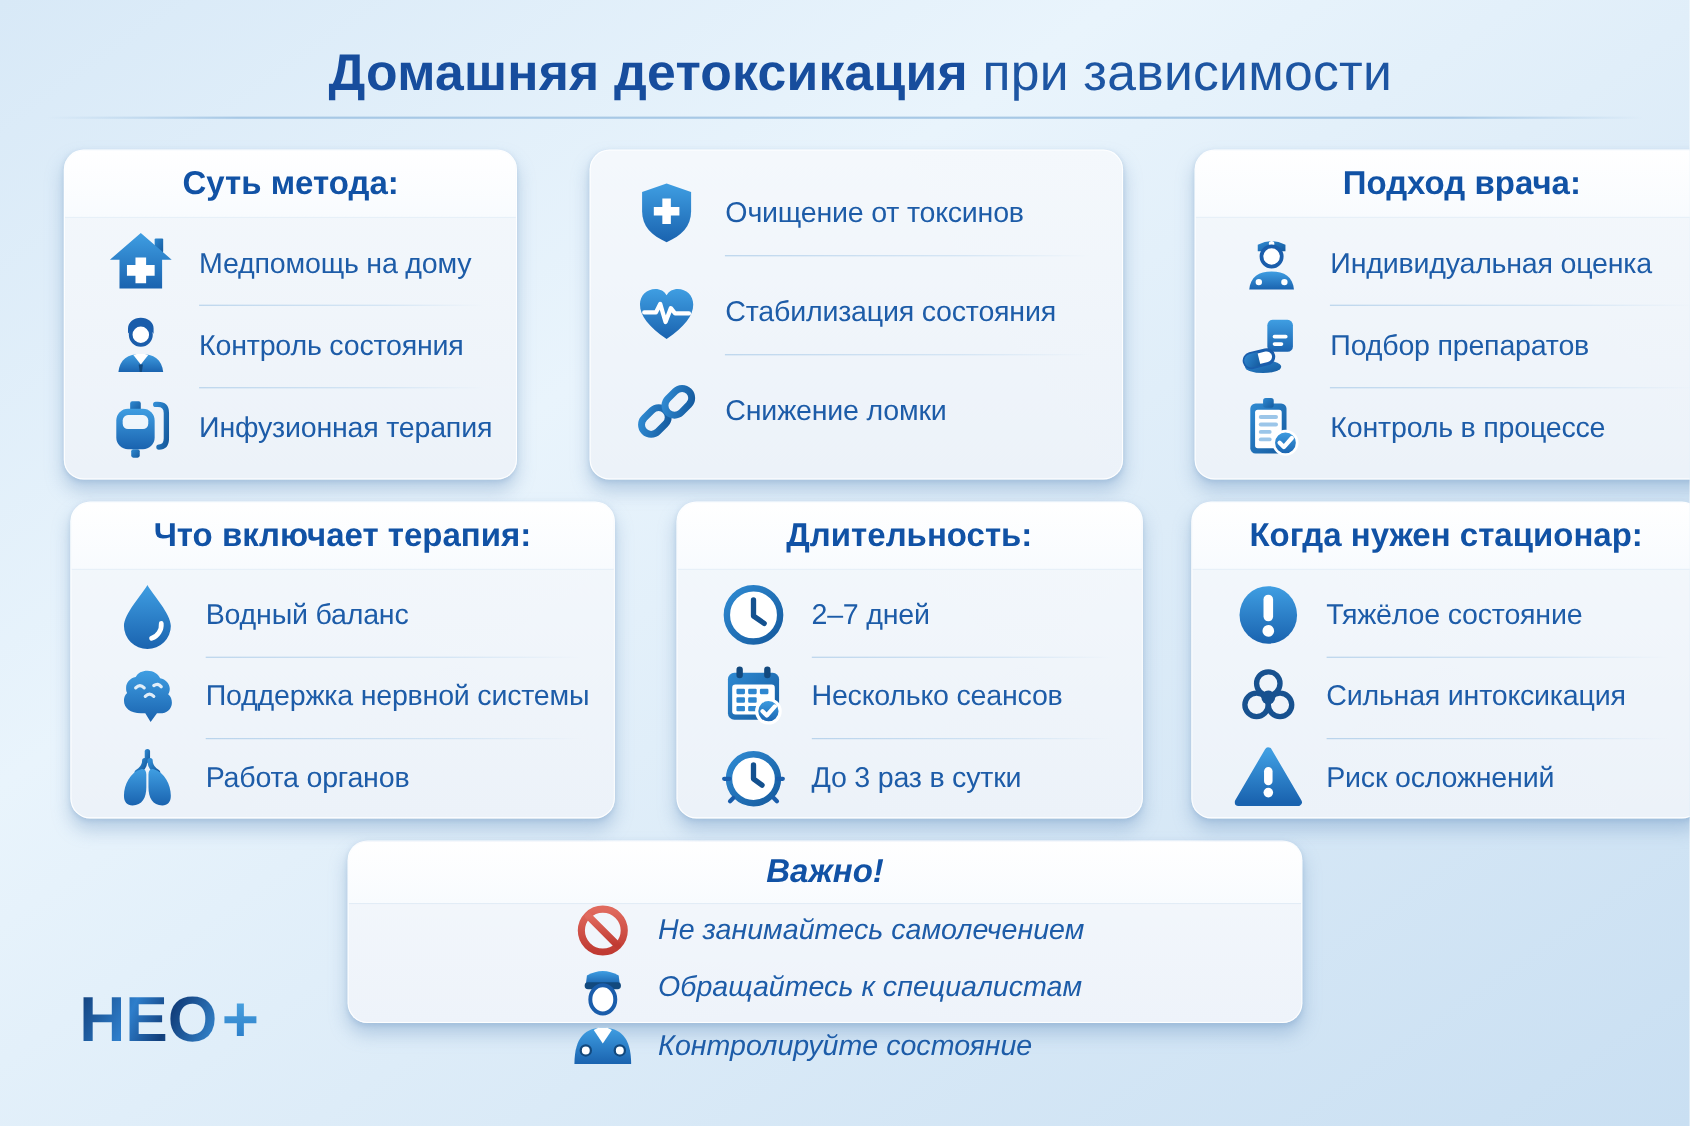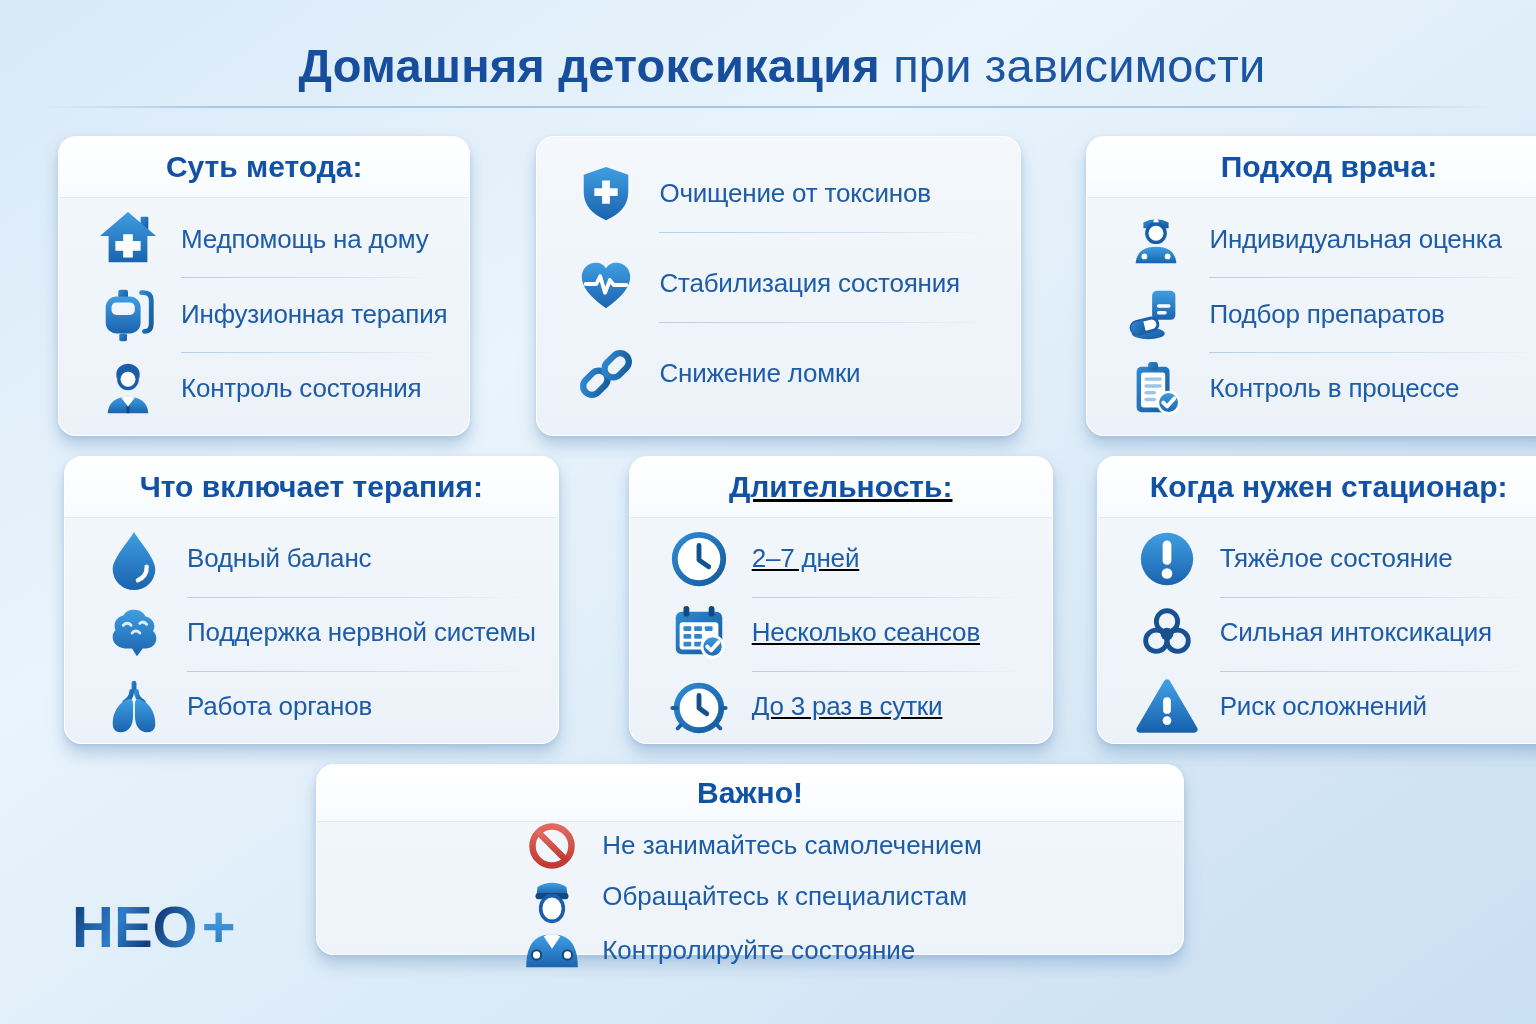--- a/index.html
+++ b/index.html
@@ -18,21 +18,21 @@
     background:linear-gradient(to right,rgba(160,195,228,0),#a7c8e5 12%,#a7c8e5 88%,rgba(160,195,228,0));}
   
   .row{display:flex;gap:44px;}
   .row1{margin:28px 58px 0;}
   .row1 .card:nth-child(1){flex:0 0 412px;}
   .row1 .card:nth-child(2){flex:0 0 485px;margin-left:22px;}
   .row1 .card:nth-child(3){flex:0 0 485px;margin-left:21px;}
   .row1 .card{height:300px;}
   .row2{margin:20px 0 0 64px;}
   .row2 .card:nth-child(1){flex:0 0 462px;}
-  .row2 .card:nth-child(2){flex:0 0 424px;margin-left:26px;text-decoration:underline;}
+  .row2 .card:nth-child(2){flex:0 0 424px;margin-left:12px;}
   .row2 .card:nth-child(3){flex:0 0 464px;}
   .row2 .card{height:288px;}
   .card{
     background:linear-gradient(180deg,#f4f8fc 0%,#ecf2f9 100%);
     border:1px solid rgba(255,255,255,.9);
     border-radius:18px;
     box-shadow:0 10px 16px rgba(110,150,195,.40),0 2px 4px rgba(120,160,200,.25);
     display:flex;flex-direction:column;box-sizing:border-box;
   }
   .card-header{
@@ -47,25 +47,25 @@
   .card-body .item:not(:last-child)::after{
     content:"";position:absolute;left:118px;right:24px;bottom:-2px;height:1px;
     background:linear-gradient(to right,#b3d0ea,#cfe2f3 65%,rgba(207,226,243,0));
   }
   .item-label{font-size:26px;color:#1d5ca8;white-space:nowrap;letter-spacing:-.2px;}
   .ic{width:62px;height:62px;flex:none;}
   .ic-sm{width:52px;height:52px;flex:none;}
   .ic-tall{width:66px;height:104px;flex:none;}
   
   .important{
-    margin:20px 0 0 316px;width:868px;height:191px;
+    margin:20px 0 0 316px;width:868px;height:166px;
     background:linear-gradient(180deg,#f4f8fc 0%,#eef3fa 100%);
     border:1px solid rgba(255,255,255,.9);border-radius:18px;
     box-shadow:0 10px 16px rgba(110,150,195,.40),0 2px 4px rgba(120,160,200,.25);
-    display:flex;flex-direction:column;box-sizing:border-box;
+    display:flex;flex-direction:column;box-sizing:border-box;font-style:italic;
   }
   .important .card-header{height:56px;}
   .important-body{
     flex:1;display:grid;grid-template-columns:68px auto;
     grid-template-rows:48px 54px 54px;column-gap:16px;
     align-content:center;justify-content:center;align-items:center;padding-bottom:6px;
   }
   .important-body .cell-icon{display:flex;align-items:center;justify-content:center;}
   .span-rows{grid-row:2/4;}
   .important-label{font-size:26px;color:#1d5ca8;white-space:nowrap;}
@@ -117,37 +117,37 @@
       <div class="item">
         <svg class="ic" viewBox="0 0 64 64">
           <rect x="45" y="9" width="8" height="13" rx="1" fill="url(#gB2)"></rect>
           <path d="M32 4 3 29h9v27h40V29h9Z" fill="url(#gB)"></path>
           <path d="M27 27h10v7h8v10h-8v7H27v-7h-8V34h8Z" fill="#fff"></path>
         </svg>
         <span class="item-label">Медпомощь на дому</span>
       </div>
       <div class="item">
         <svg class="ic" viewBox="0 0 64 64">
+          <path d="M20 16a12 10 0 0 1 24 0v5c-4-5-8-7-12-7s-8 2-12 7Z" fill="#1a5dab"></path>
+          <circle cx="32" cy="22" r="9.5" fill="#fff" stroke="#1a5dab" stroke-width="3.5"></circle>
+          <path d="M11 57c1-12 9-17 21-17s20 5 21 17Z" fill="url(#gB)"></path>
+          <polygon points="25,41 32,50 39,41 36,40 28,40" fill="#fff"></polygon>
+          <polygon points="30,50 34,50 33,57 31,57" fill="#12497e"></polygon>
+        </svg>
+        <span class="item-label">Контроль состояния</span>
+      </div>
+      <div class="item">
+        <svg class="ic" viewBox="0 0 64 64">
           <path d="M46 10h2q8 0 8 8v24q0 8-7 8" fill="none" stroke="url(#gB2)" stroke-width="5" stroke-linecap="round"></path>
           <rect x="22" y="7" width="10" height="9" rx="2" fill="url(#gB2)"></rect>
           <rect x="9" y="14" width="36" height="38" rx="11" fill="url(#gB)"></rect>
           <rect x="15" y="20" width="24" height="13" rx="5" fill="#fff" opacity=".92"></rect>
           <rect x="23" y="52" width="8" height="8" rx="2" fill="url(#gB2)"></rect>
         </svg>
         <span class="item-label">Инфузионная терапия</span>
-      </div>
-      <div class="item">
-        <svg class="ic" viewBox="0 0 64 64">
-          <path d="M20 16a12 10 0 0 1 24 0v5c-4-5-8-7-12-7s-8 2-12 7Z" fill="#1a5dab"></path>
-          <circle cx="32" cy="22" r="9.5" fill="#fff" stroke="#1a5dab" stroke-width="3.5"></circle>
-          <path d="M11 57c1-12 9-17 21-17s20 5 21 17Z" fill="url(#gB)"></path>
-          <polygon points="25,41 32,50 39,41 36,40 28,40" fill="#fff"></polygon>
-          <polygon points="30,50 34,50 33,57 31,57" fill="#12497e"></polygon>
-        </svg>
-        <span class="item-label">Контроль состояния</span>
       </div>
     </div>
   </div>
 
   <div class="card">
     <div class="card-body">
       <div class="item">
         <svg class="ic" viewBox="0 0 64 64">
           <path d="M32 4 55 12v18c0 14-9 23-23 29C18 53 9 44 9 30V12Z" fill="url(#gB)"></path>
           <path d="M28 18h8v8h8v8h-8v8h-8v-8h-8v-8h8Z" fill="#fff"></path>

